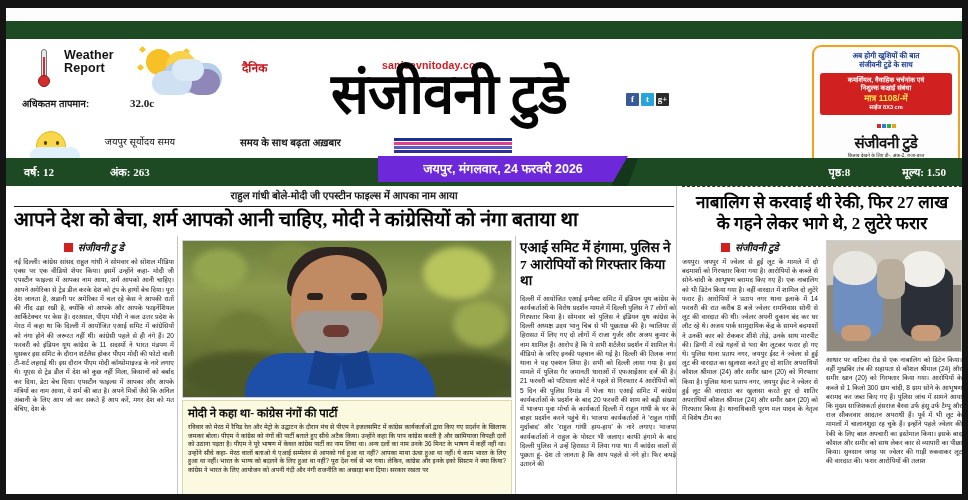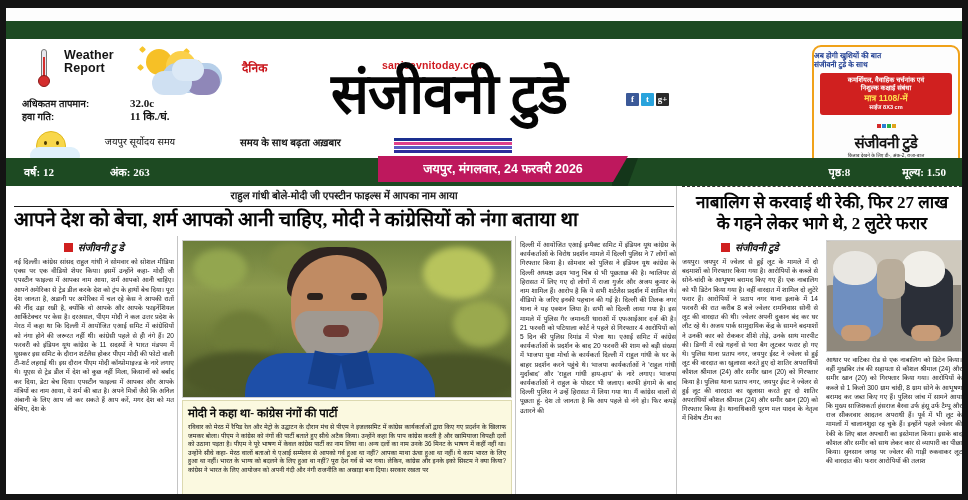--- a/index.html
+++ b/index.html
@@ -113,21 +113,21 @@
   }
   .sc-fb{background:#3b5998;} .sc-tw{background:#29a3dc;} .sc-gp{background:#2b2b2b;}
 
   
 
   
   .adbox {
     position:absolute; left:806px; top:6px; width:148px; height:123px;
     background:#fdfdfd; border:2px solid #f0a21a; border-radius:9px; overflow:hidden;
   }
-  .ad-l1 { margin-top:4px; font-size:7.4px; font-weight:700; color:#1b3a8f; line-height:9px; }
+  .ad-l1 { margin-top:4px; text-align:center; font-size:7.4px; font-weight:700; color:#1b3a8f; line-height:9px; }
   .ad-red {
     margin:4px 6px 0 6px; background:#d0201f; border-radius:3px; padding:3px 2px;
     text-align:center; color:#fff; font-size:6.6px; font-weight:700; line-height:8.4px;
   }
   .ad-price { font-size:8.6px; color:#ffe14d; font-weight:700; margin-top:1px; }
   .ad-sub { font-size:5.6px; color:#ffffff; margin-top:1px; }
   .ad-brand {
     text-align:center; margin-top:3px; font-family:"Liberation Serif", serif;
     font-weight:700; font-size:15px; color:#111; line-height:16px; letter-spacing:-.3px;
   }
@@ -141,21 +141,21 @@
   .infobar {
     position:absolute; left:6px; top:158px; width:956px; height:28px;
     background:#1d4a22;
   }
   .ib-left { position:absolute; left:18px; top:6px; display:flex; gap:56px;
     font-size:11px; font-weight:700; color:#fff; font-family:"Liberation Serif", serif; }
   .ib-right { position:absolute; right:16px; top:6px; display:flex; gap:52px;
     font-size:11px; font-weight:700; color:#fff; font-family:"Liberation Serif", serif; }
   .datebadge {
     position:absolute; left:378px; top:156px; width:250px; height:26px;
-    background:#be185d; color:#fff; text-align:center; font-weight:700;
+    background:#6d28d9; color:#fff; text-align:center; font-weight:700;
     font-size:12.5px; line-height:26px; font-family:"Liberation Sans", sans-serif;
     clip-path: polygon(0 0, 100% 0, 94% 100%, 0 100%);
   }
   .datebadge-shadow{
     position:absolute; left:612px; top:158px; width:26px; height:28px;
     background:#14361a; clip-path: polygon(0 0, 100% 0, 60% 100%, 0 100%);
   }
 
   
   .content { position:absolute; left:6px; top:186px; width:956px; height:314px; background:#fff; }
@@ -275,24 +275,20 @@
         <div class="c1"></div>
           <div class="c3"></div>
           <div class="c2"></div>
           <div class="c4"></div>
       </div>
       <div class="wx-rows">
         <div class="wx-row">
           <span class="lbl">अधिकतम तापमान:</span>
           <span class="val">32.0c</span>
         </div>
-        <div class="wx-row">
-          <span class="lbl">हवा गति:</span>
-          <span class="val">11 कि./घं.</span>
-        </div>
       </div>
       <div class="sunface">
         <div class="disc"></div>
         <div class="eye" style="left:14px;"></div>
         <div class="eye" style="left:26px;"></div>
         <div class="mouth"></div>
         <div class="cld"></div>
       </div>
       <div class="sunrise">
         <div class="s1">जयपुर सूर्योदय समय</div>
@@ -403,20 +399,21 @@
     </div>
 
     <div class="caption-box">
       <div class="caption-title">मोदी ने कहा था- कांग्रेस नंगों की पार्टी</div>
       <div class="caption-body">रविवार को मेरठ में रैपिड रेल और मेट्रो के उद्घाटन के दौरान मंच से पीएम ने इजलसमिट में कांग्रेस कार्यकर्ताओं द्वारा किए गए प्रदर्शन के खिलाफ जमकर बोला। पीएम ने कांग्रेस को नंगों की पार्टी बताते हुए सीधे अटैक किया। उन्होंने कहा कि पाप कांग्रेस करती है और खामियाजा विपक्षी दलों को उठाना पड़ता है। पीएम ने पूरे भाषण में केवल कांग्रेस पार्टी का नाम लिया था। अन्य दलों का नाम उनके 36 मिनट के भाषण में कहीं नहीं था। उन्होंने सीधे कहा- मेरठ वालों बताओ ये एआई सम्मेलन से आपको गर्व हुआ था नहीं? आपका माथा ऊंचा हुआ था नहीं। ये काम भारत के लिए हुआ था नहीं। भारत के भाग्य को बदलने के लिए हुआ था नहीं? पूरा देश गर्व से भर गया। लेकिन, कांग्रेस और इनके इको सिस्टम ने क्या किया? कांग्रेस ने भारत के लिए आयोजन को अपनी गंदी और नंगी राजनीति का अखाड़ा बना दिया। सरकार रखता पर</div>
     </div>
 
     <div class="tiny-col-rule" style="left:509px; top:50px; height:264px;"></div>
 
     <div class="colC">
+      <div class="subhead">एआई समिट में हंगामा, पुलिस ने 7 आरोपियों को गिरफ्तार किया था</div>
       <div class="bodytext">दिल्ली में आयोजित एआई इम्पैक्ट समिट में इंडियन यूथ कांग्रेस के कार्यकर्ताओं के विरोध प्रदर्शन मामले में दिल्ली पुलिस ने 7 लोगों को गिरफ्तार किया है। सोमवार को पुलिस ने इंडियन यूथ कांग्रेस के दिल्ली अध्यक्ष उदय भानु चिब से भी पूछताछ की है। ग्वालियर से हिरासत में लिए गए दो लोगों में राजा गुर्जर और अजय कुमार के नाम शामिल हैं। आरोप है कि ये सभी शर्टलैस प्रदर्शन में शामिल थे। वीडियो के जरिए इनकी पहचान की गई है। दिल्ली की तिलक नगर थाना ने यह एक्शन लिया है। सभी को दिल्ली लाया गया है। इस मामले में पुलिस गैर जमानती धाराओं में एफआईआर दर्ज की है। 21 फरवरी को पटियाला कोर्ट ने पहले से गिरफ्तार 4 आरोपियों को 5 दिन की पुलिस रिमांड में भेजा था। एआई समिट में कांग्रेस कार्यकर्ताओं के प्रदर्शन के बाद 20 फरवरी की शाम को बड़ी संख्या में भाजपा युवा मोर्चा के कार्यकर्ता दिल्ली में राहुल गांधी के घर के बाहर प्रदर्शन करने पहुंचे थे। भाजपा कार्यकर्ताओं ने 'राहुल गांधी मुर्दाबाद' और 'राहुल गांधी हाय-हाय' के नारे लगाए। भाजपा कार्यकर्ताओं ने राहुल के पोस्टर भी जलाए। काफी हंगामे के बाद दिल्ली पुलिस ने उन्हें हिरासत में लिया गया था। मैं कांग्रेस वालों से पूछता हूं- देश तो जानता है कि आप पहले से नंगे हो। फिर कपड़े उतारने की</div>
     </div>
 
     <div class="rightsec">
       <div class="r-dash"></div>
       <div class="r-headline">
         <div>नाबालिग से करवाई थी रेकी, फिर 27 लाख</div>
         <div>के गहने लेकर भागे थे, 2 लुटेरे फरार</div>
       </div>
 

